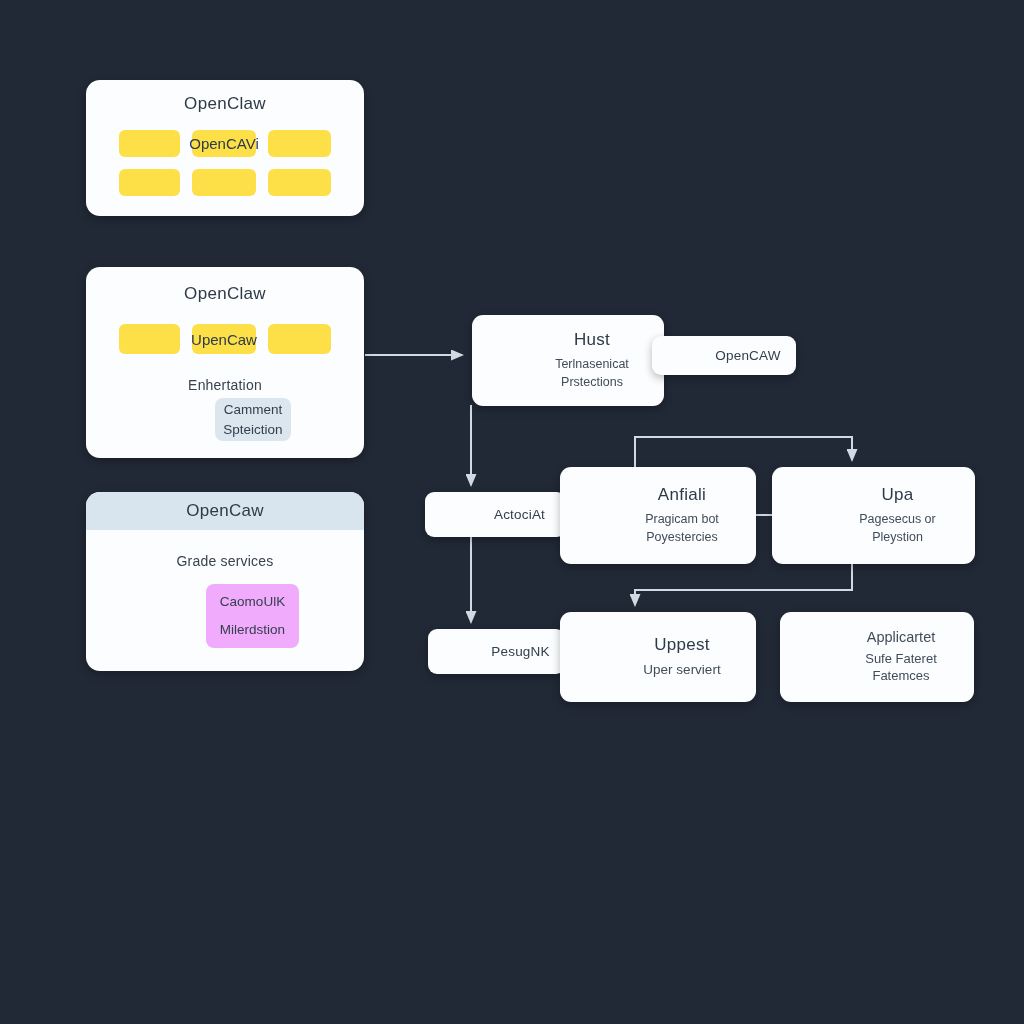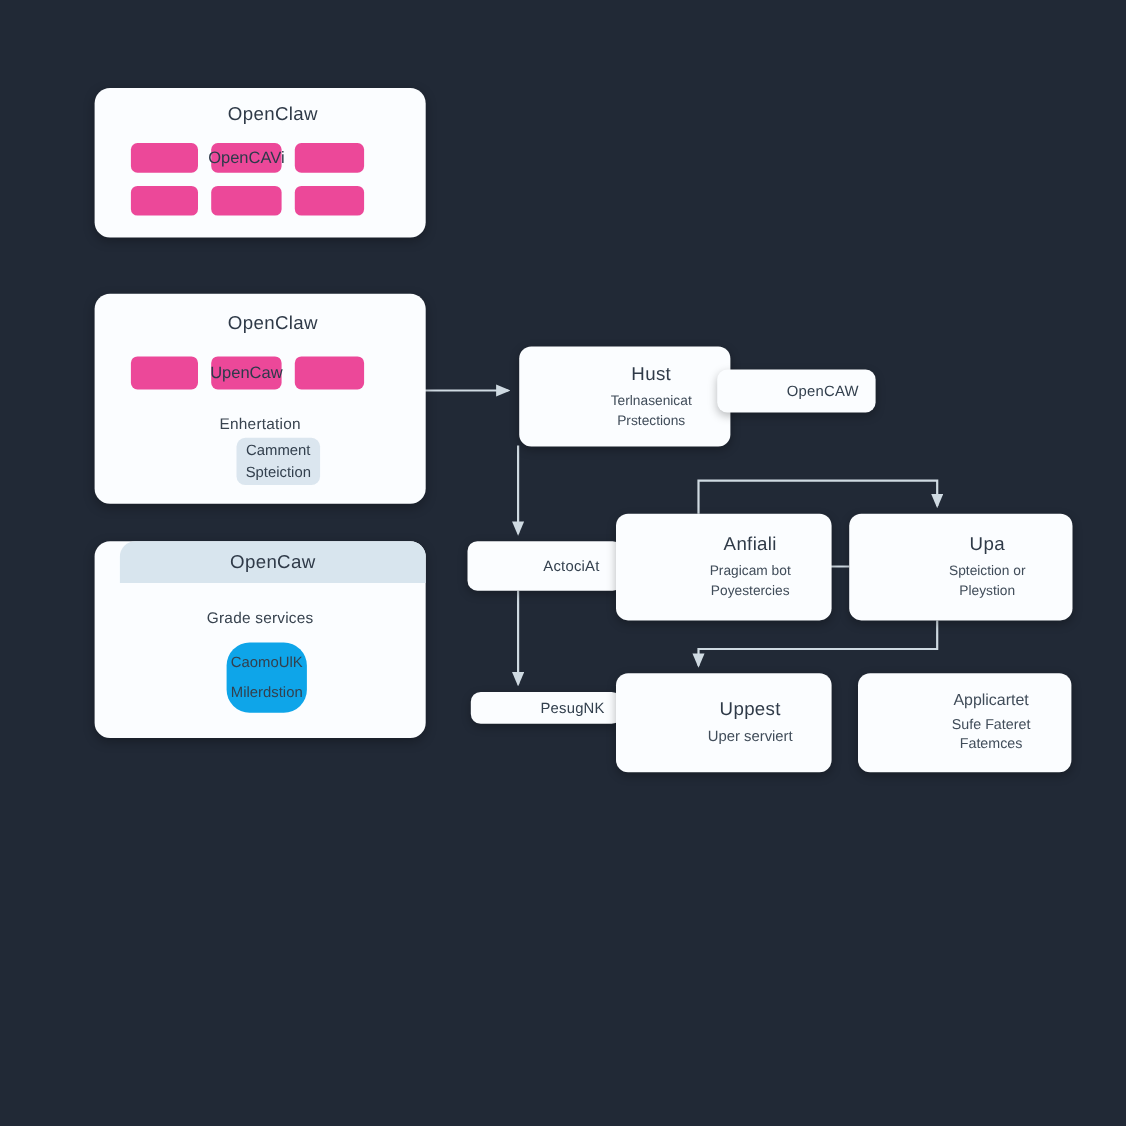--- a/index.html
+++ b/index.html
@@ -6,28 +6,27 @@
   .stage{
     position:relative;width:1024px;height:1024px;
     background:#212936;overflow:hidden;
     font-family:"Liberation Sans","DejaVu Sans",sans-serif;
   }
   svg.wires{position:absolute;left:0;top:0;width:1024px;height:1024px;pointer-events:none;}
 
   .card{
     position:absolute;background:#fbfdff;border-radius:14px;
     box-shadow:0 3px 10px rgba(0,0,0,.28);
-    padding-left:23px;
   }
   .card-title{
     text-align:center;font-size:17px;font-weight:500;color:#2f3a48;
     letter-spacing:.3px;
   }
   .chip{
-    background:#ec4899;border-radius:6px;
+    background:#fde047;border-radius:6px;
     display:flex;align-items:center;justify-content:center;
     font-size:15px;color:#2c3a4a;white-space:nowrap;overflow:visible;
   }
   .grid1{
     position:absolute;left:33px;top:50px;
     display:grid;grid-template-columns:61px 64px 63px;grid-auto-rows:27px;
     column-gap:12px;row-gap:12px;
   }
   .row2{
     position:absolute;left:33px;top:57px;
@@ -104,21 +103,21 @@
       <span>Camment</span>
       <span>Spteiction</span>
     </div>
   </div>
 
   <div class="card" style="left:86px;top:492px;width:278px;height:179px;">
     <div class="hdr">
       <span class="card-title">OpenCaw</span>
     </div>
     <div class="subtle" style="position:absolute;left:0;right:0;top:61px;">Grade services</div>
-    <div class="chip-block" style="left:92px;top:92px;width:73px;height:64px;line-height:28px;background:#0ea5e9;border-radius:21px;">
+    <div class="chip-block" style="left:92px;top:92px;width:93px;height:64px;line-height:28px;background:#f0abfc;">
       <span>CaomoUlK</span>
       <span>Milerdstion</span>
     </div>
   </div>
 
   <div class="node" style="left:472px;top:315px;width:144px;height:91px;">
     <div class="node-title">Hust</div>
     <div class="node-line">Terlnasenicat</div>
     <div class="node-line">Prstections</div>
   </div>
@@ -132,25 +131,25 @@
   </div>
 
   <div class="node" style="left:560px;top:467px;width:148px;height:97px;">
     <div class="node-title">Anfiali</div>
     <div class="node-line">Pragicam bot</div>
     <div class="node-line">Poyestercies</div>
   </div>
 
   <div class="node" style="left:772px;top:467px;width:155px;height:97px;">
     <div class="node-title">Upa</div>
-    <div class="node-line">Spteiction or</div>
+    <div class="node-line">Pagesecus or</div>
     <div class="node-line">Pleystion</div>
   </div>
 
-  <div class="node" style="left:428px;top:629px;width:89px;height:29px;border-radius:9px;">
+  <div class="node" style="left:428px;top:629px;width:89px;height:45px;border-radius:9px;">
     <div class="node-label">PesugNK</div>
   </div>
 
   <div class="node" style="left:560px;top:612px;width:148px;height:90px;">
     <div class="node-title">Uppest</div>
     <div class="node-line" style="font-size:13.5px;">Uper serviert</div>
   </div>
 
   <div class="node" style="left:780px;top:612px;width:146px;height:90px;">
     <div class="node-line" style="font-size:14.5px;margin-bottom:3px;">Applicartet</div>

